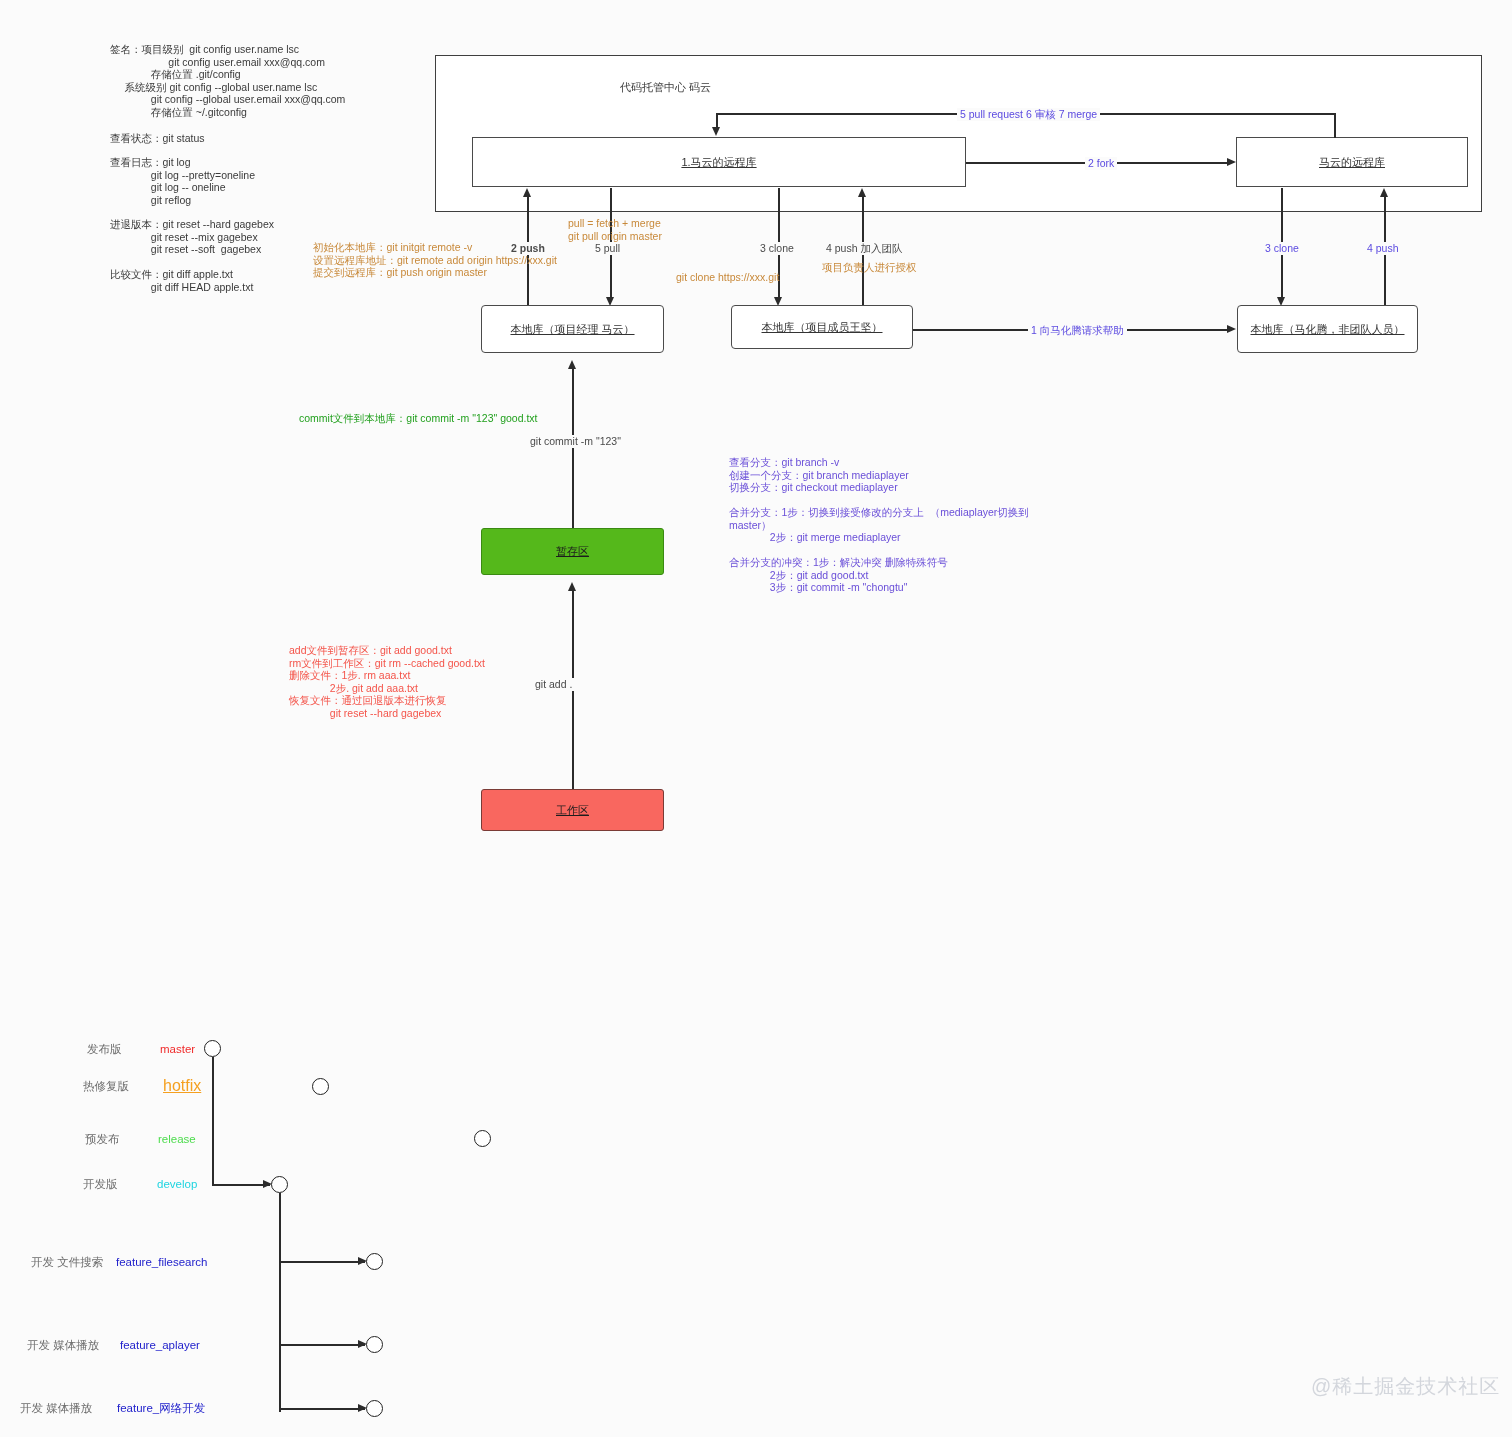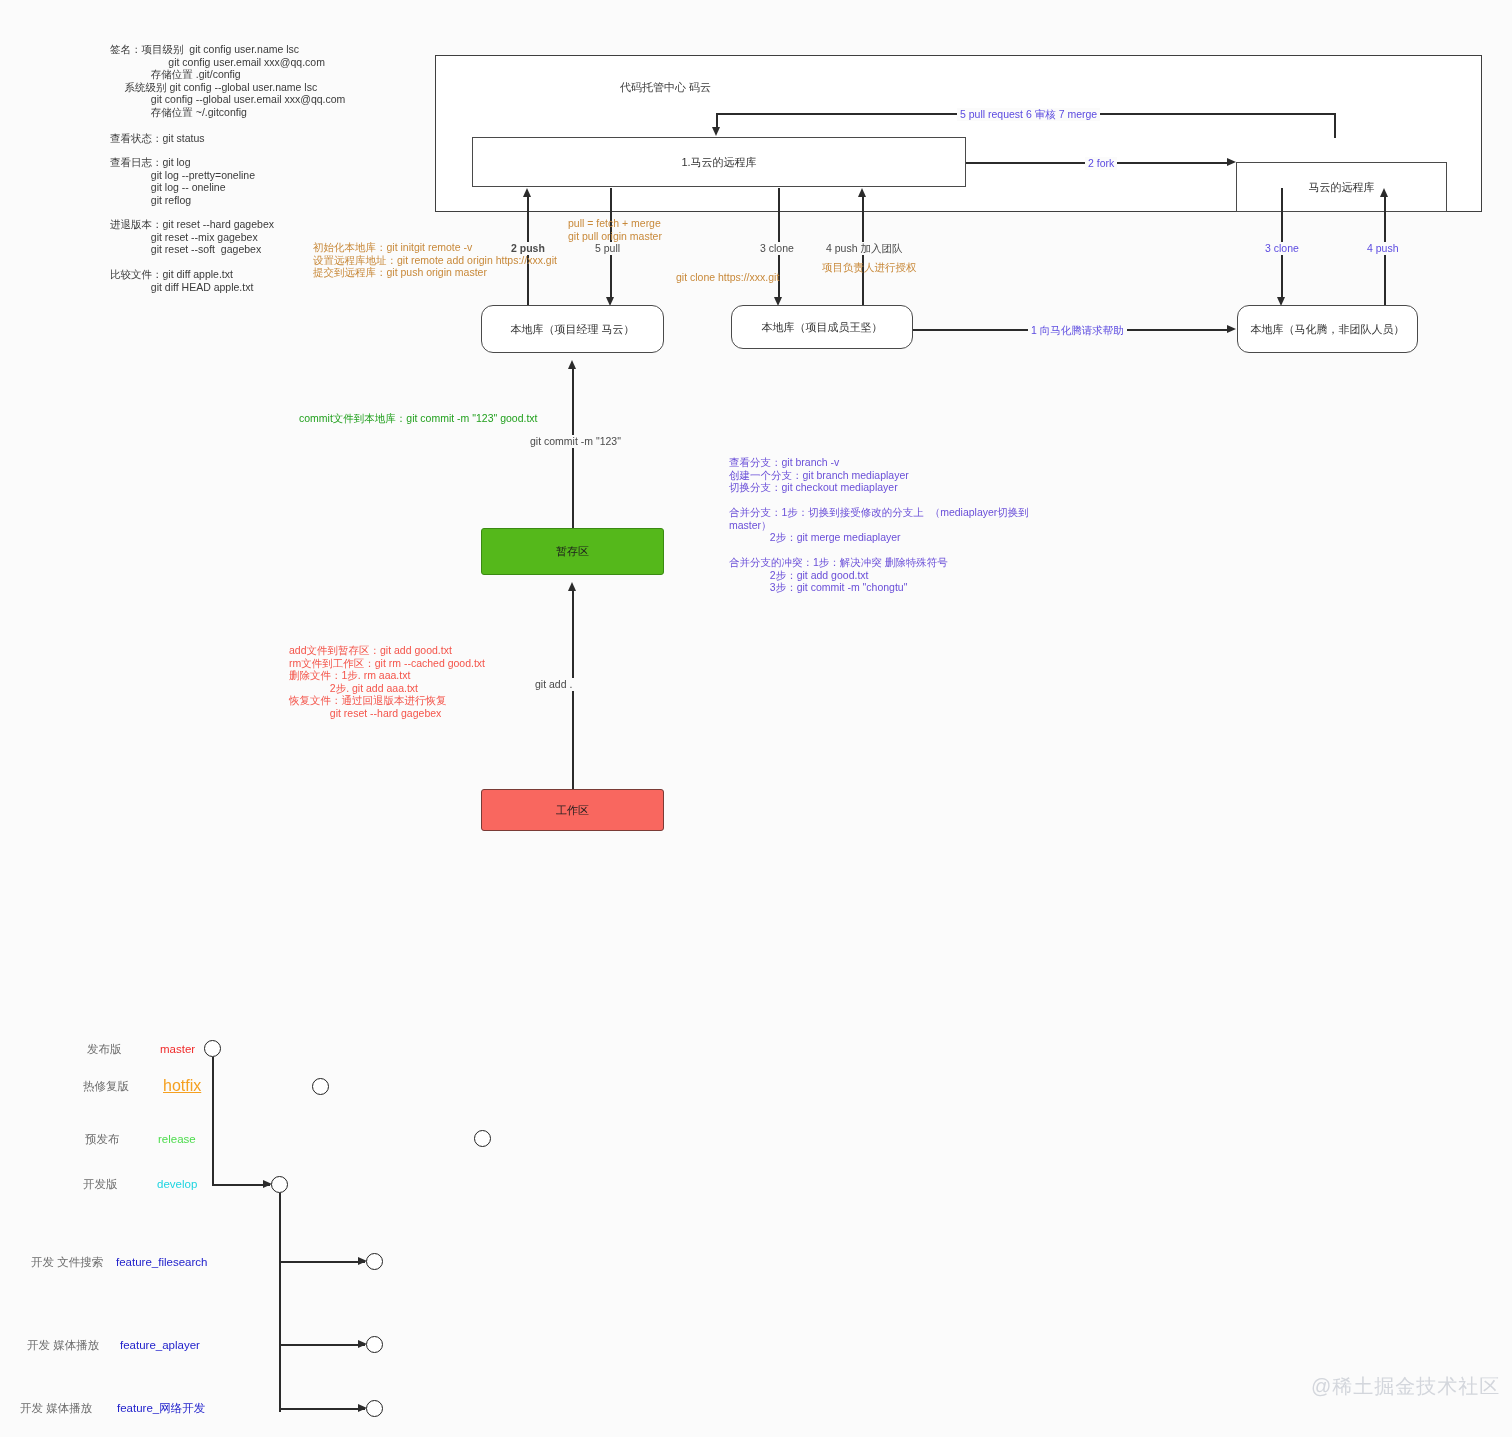--- a/index.html
+++ b/index.html
@@ -32,24 +32,24 @@
   .txt.gray{color:#6d6d6d;}
   .txt.wm{color:#d3d6dc;font-size:20px;letter-spacing:1px;}
 
   
   .box{
     position:absolute;
     box-sizing:border-box;
     border:1.6px solid #4a4a4a;
     background:#ffffff;
     display:flex;align-items:center;justify-content:center;
-    font-size:11px;color:#333;
+    font-size:11px;color:#333;text-decoration:underline;
   }
   .box.outer{border:1.7px solid #3f3f3f;display:block;}
-  .box.rounded{border-radius:12px;}
+  .box.rounded{border-radius:4px;}
   .box.green{background:#55b81b;border:1.6px solid #3a8a12;color:#1d1d1d;border-radius:3px;}
   .box.red{background:#f9675f;border:1.6px solid #7a3b36;color:#1d1d1d;border-radius:3px;}
   .box-title{
     position:absolute;
     font-size:11px;
     color:#3a3a3a;
   }
   
   .ln{position:absolute;background:#2b2b2b;}
   .lnv{width:1.5px;}
@@ -88,21 +88,21 @@
   <div class="txt blk" style="left:110px;top:268px;">比较文件：git diff apple.txt
               git diff HEAD apple.txt</div>
 
   <div class="box outer" style="left:435px;top:55px;width:1047px;height:157px;"></div>
   <div class="box-title" style="left:620px;top:80px;">代码托管中心 码云</div>
 
   <div class="box" style="left:472px;top:137px;width:494px;height:50px;">
       <span>1.马云的远程库</span>
     </div>
 
-  <div class="box" style="left:1236px;top:137px;width:211px;height:50px;margin-top:25px;">
+  <div class="box" style="left:1236px;top:137px;width:232px;height:50px;">
       <span>马云的远程库</span>
     </div>
 
   <div class="ln lnv" style="left:1334px;top:113px;height:25px;"></div>
   <div class="ln lnh" style="left:716px;top:113px;width:619px;"></div>
   <div class="ln lnv" style="left:716px;top:113px;height:15px;"></div>
   <div class="ar ar-dn" style="left:712px;top:127px;"></div>
   <div class="txt purplelbl" style="left:957px;top:108px;background:#fbfbfb;padding:0 3px;">5 pull request 6 审核 7 merge</div>
 
   <div class="ln lnh" style="left:966px;top:162px;width:262px;"></div>

